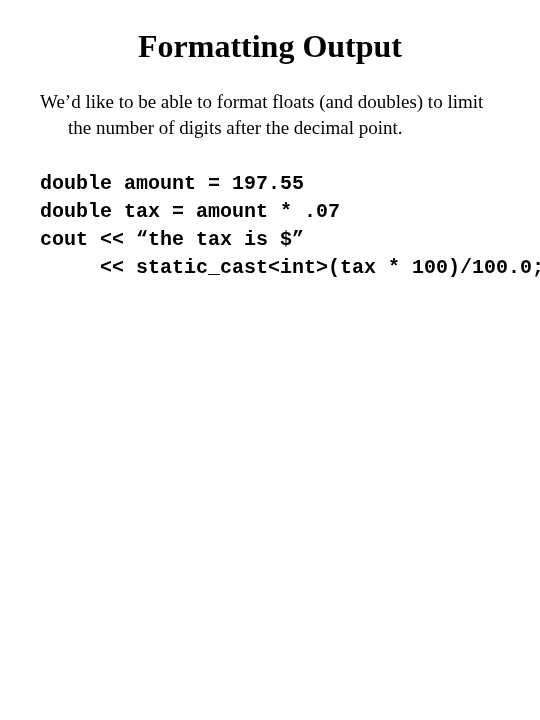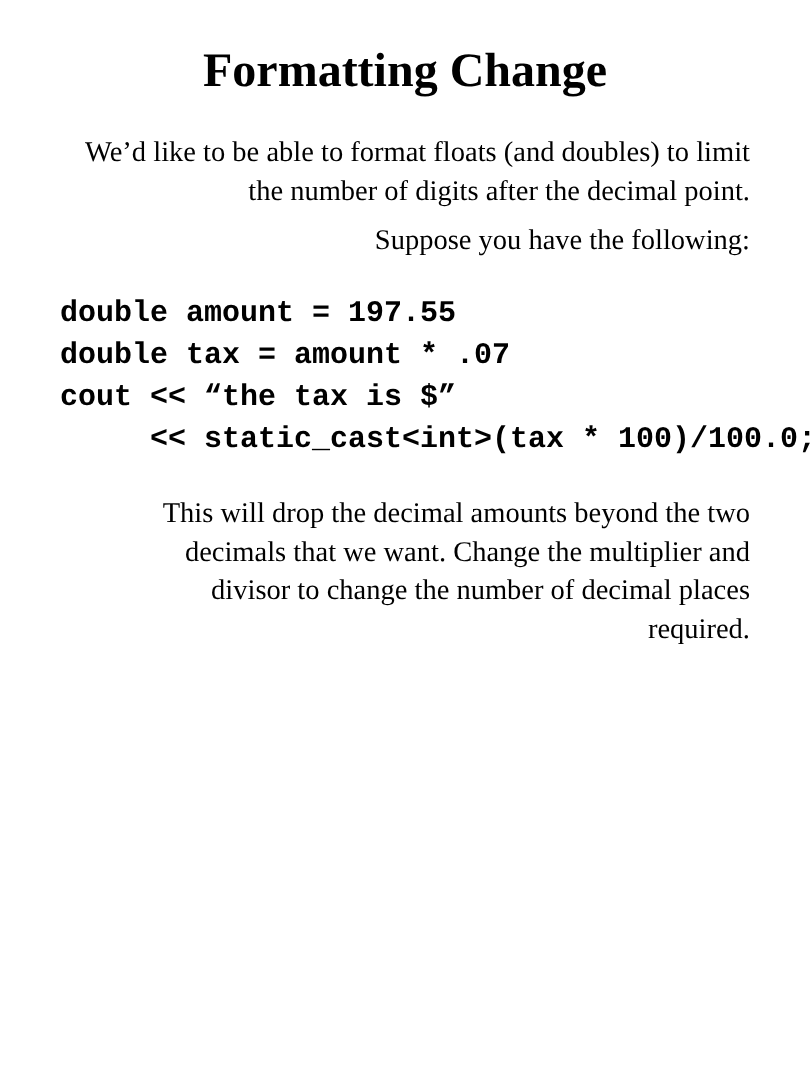--- a/index.html
+++ b/index.html
@@ -18,21 +18,20 @@
     .title {
       font-size: 32px;
       font-weight: bold;
       text-align: center;
       margin: 8px 0 24px 0;
     }
     .body-text {
       font-size: 19px;
       line-height: 1.35;
       margin: 0 0 4px 0;
-      text-align: right;
     }
     .indented {
       padding-left: 28px;
       text-indent: -28px;
     }
     .no-indent {
       text-indent: 0;
     }
     .code-block {
       font-family: 'Courier New', Courier, monospace;
@@ -43,26 +42,24 @@
       white-space: pre;
     }
     .para-gap {
       height: 2px;
     }
   </style>
 </head>
 <body>
 
 <div class="slide">
-  <div class="title">Formatting Change</div>
+  <div class="title">Formatting Output</div>
 
   <div class="body-text indented">We’d like to be able to format floats (and doubles) to limit the number of digits after the decimal point.</div>
   <div class="para-gap"></div>
   <div class="para-gap"></div>
-  <div class="body-text no-indent">Suppose you have the following:</div>
 
   <div class="code-block">double amount = 197.55
 double tax = amount * .07
 cout &lt;&lt; “the tax is $”
      &lt;&lt; static_cast&lt;int&gt;(tax * 100)/100.0;</div>
 
-  <div class="body-text indented">This will drop the decimal amounts beyond the two decimals that we want.  Change the multiplier and divisor to change the number of decimal places required.</div>
 </div>
 
 </body></html>

